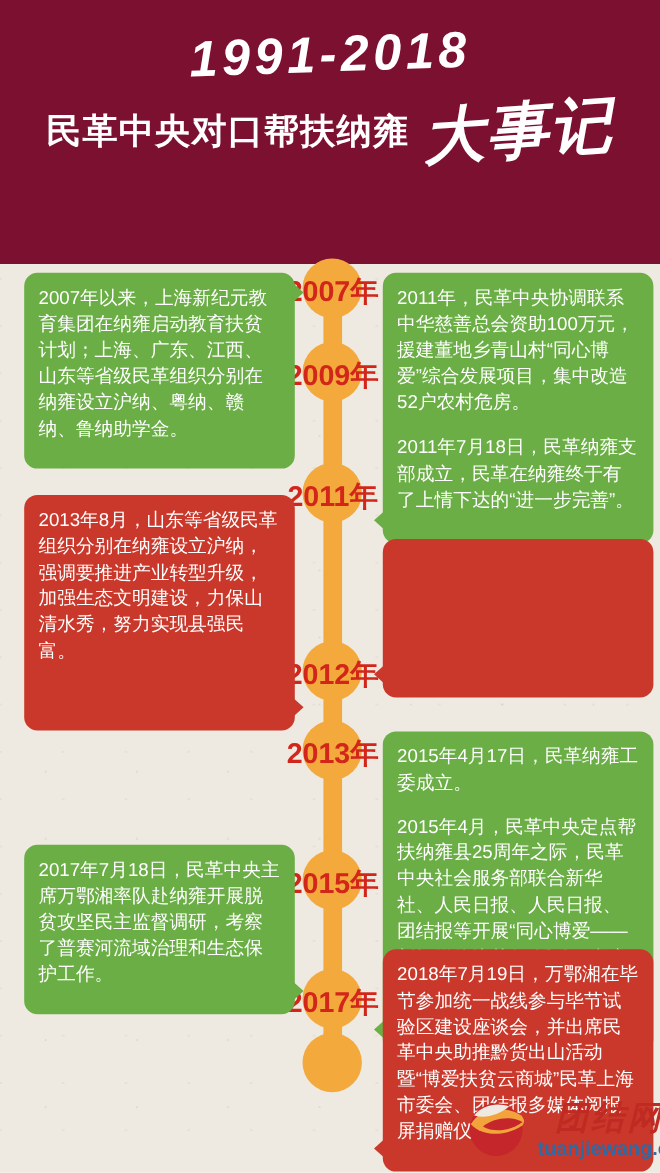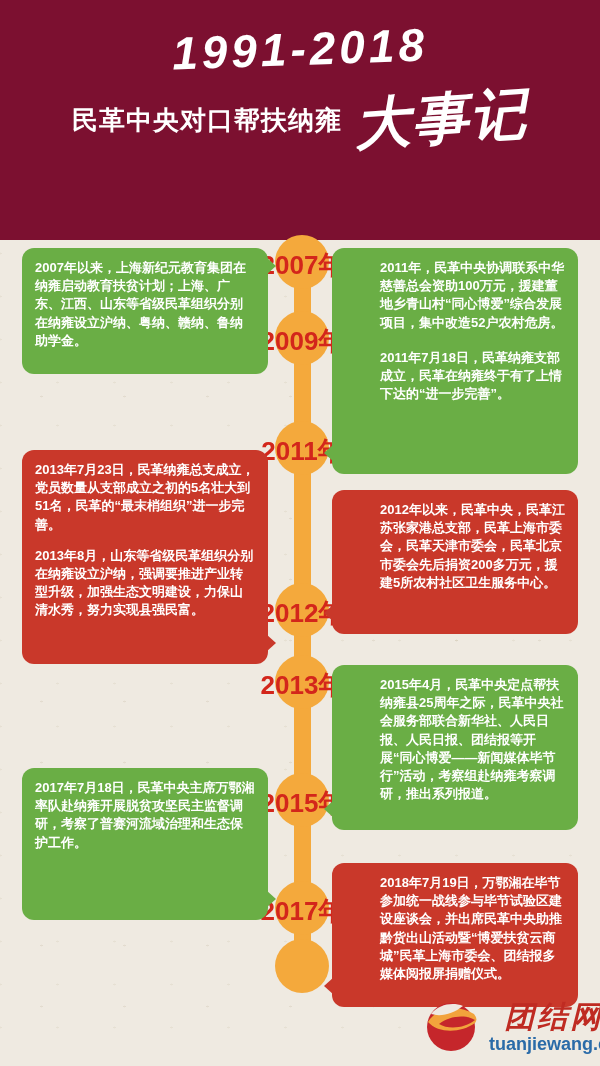--- a/index.html
+++ b/index.html
@@ -27,45 +27,45 @@
   .ribbon-l{position:absolute;top:0;left:0;width:600px;height:240px;background:#F6B24A;
         clip-path:polygon(0 163,263 176,256 214,0 180);}
   .ribbon-r{position:absolute;top:0;left:0;width:600px;height:240px;background:#F6B24A;
         clip-path:polygon(273 177,600 147,600 169,281 224);}
   .fold-r{position:absolute;top:0;left:0;width:600px;height:240px;background:#7C1030;
         clip-path:polygon(523 153,600 143,600 188);}
   .titles{position:absolute;top:0;left:0;width:600px;text-align:center;color:#fff;}
   .years{margin-top:22px;font-size:46px;font-weight:bold;font-style:italic;
          letter-spacing:4px;transform:rotate(-2deg);}
   .trow{display:flex;justify-content:center;align-items:center;margin-top:6px;}
-  .tmain{font-size:26px;font-weight:900;letter-spacing:1px;}
+  .tmain{font-size:32px;font-weight:900;letter-spacing:1px;}
   .tscript{font-size:56px;font-weight:bold;font-style:italic;margin-left:12px;
            transform:rotate(-4deg);letter-spacing:2px;}
 
   
   .tl-bar{position:absolute;left:294px;top:242px;width:17px;height:740px;
           background:#F4A93C;border-radius:8px;}
   .tl-node{position:absolute;left:275px;width:54px;height:54px;border-radius:50%;
            background:#F4A93C;}
   .n0{top:235px}.n1{top:311px}.n2{top:421px}.n3{top:583px}
   .n4{top:655px}.n5{top:773px}.n6{top:881px}.n7{top:939px}
   .tl-year{position:absolute;left:240px;width:125px;text-align:center;
            font-size:26px;font-weight:bold;color:#D3261B;}
   .y0{top:248px}.y1{top:324px}.y2{top:434px}.y3{top:596px}
   .y4{top:668px}.y5{top:786px}.y6{top:894px}.y7{top:952px}
 
   
   .box{position:absolute;box-sizing:border-box;border-radius:12px;color:#fff;
-       padding:11px 13px;font-size:13px;font-weight:bold;line-height:1.4;}
+       padding:11px 13px;font-size:17px;font-weight:normal;line-height:1.4;}
   .box p{margin:0 0 13px;}
   .box p:last-child{margin-bottom:0;}
   .green{background:#6AAE45;}
   .red{background:#C9382A;}
   .bL{left:22px;width:246px;}
-  .bR{left:332px;width:246px;padding-left:48px;}
+  .bR{left:348px;width:246px;}
   .b0{top:248px;min-height:88px;}
   .b1{top:350px;min-height:78px;}
   .b2{top:450px;min-height:214px;}
   .b3{top:768px;min-height:152px;}
   .b4{top:248px;min-height:226px;}
   .b4 p{margin-bottom:17px;}
   .b5{top:490px;min-height:144px;}
   .b6{top:665px;min-height:148px;}
   .b6 p{margin-bottom:16px;}
   .b7{top:863px;min-height:114px;}
@@ -134,42 +134,41 @@
   <div class="tl-year y5">2015年</div>
   <div class="tl-year y6">2017年</div>
 
   <section class="box green bL b0">
     <p>2007年以来，上海新纪元教育集团在纳雍启动教育扶贫计划；上海、广东、江西、山东等省级民革组织分别在纳雍设立沪纳、粤纳、赣纳、鲁纳助学金。</p>
     <span class="tail tail-r t-top"></span>
   </section>
 
 
   <section class="box red bL b2">
-    <p>2013年7月23日，民革纳雍总支成立，党员数量从支部成立之初的5名壮大到51名，民革的“最末梢组织”进一步完善。</p>
     <p>2013年8月，山东等省级民革组织分别在纳雍设立沪纳，强调要推进产业转型升级，加强生态文明建设，力保山清水秀，努力实现县强民富。</p>
     <span class="tail tail-r t-bot"></span>
   </section>
 
   <section class="box green bL b3">
     <p>2017年7月18日，民革中央主席万鄂湘率队赴纳雍开展脱贫攻坚民主监督调研，考察了普赛河流域治理和生态保护工作。</p>
     <span class="tail tail-r t-bot"></span>
   </section>
 
   <section class="box green bR b4">
     <p>2011年，民革中央协调联系中华慈善总会资助100万元，援建董地乡青山村“同心博爱”综合发展项目，集中改造52户农村危房。</p>
     <p>2011年7月18日，民革纳雍支部成立，民革在纳雍终于有了上情下达的“进一步完善”。</p>
     <span class="tail tail-l t-bot"></span>
   </section>
 
   <section class="box red bR b5">
-    <p>2012年以来，民革中央，民革江苏张家港总支部，民革上海市委会，民革天津市委会，民革北京市委会先后捐资200多万元，援建5所农村社区卫生服务中心。</p>
     <span class="tail tail-l t-bot"></span>
   </section>
 
   <section class="box green bR b6">
+    <p>2015年4月17日，民革纳雍工委成立。</p>
     <p>2015年4月，民革中央定点帮扶纳雍县25周年之际，民革中央社会服务部联合新华社、人民日报、人民日报、团结报等开展“同心博爱——新闻媒体毕节行”活动，考察组赴纳雍考察调研，推出系列报道。</p>
     <span class="tail tail-l t-bot"></span>
   </section>
 
   <section class="box red bR b7">
     <p>2018年7月19日，万鄂湘在毕节参加统一战线参与毕节试验区建设座谈会，并出席民革中央助推黔货出山活动暨“博爱扶贫云商城”民革上海市委会、团结报多媒体阅报屏捐赠仪式。</p>
     <span class="tail tail-l t-bot"></span>
   </section>
 
   <footer class="footer">

